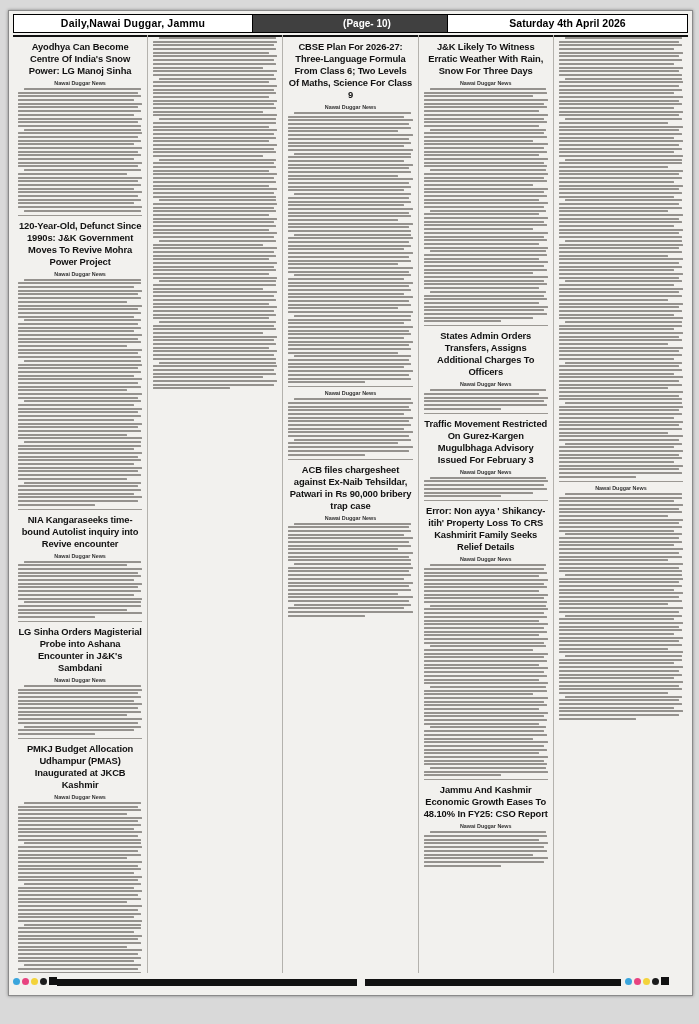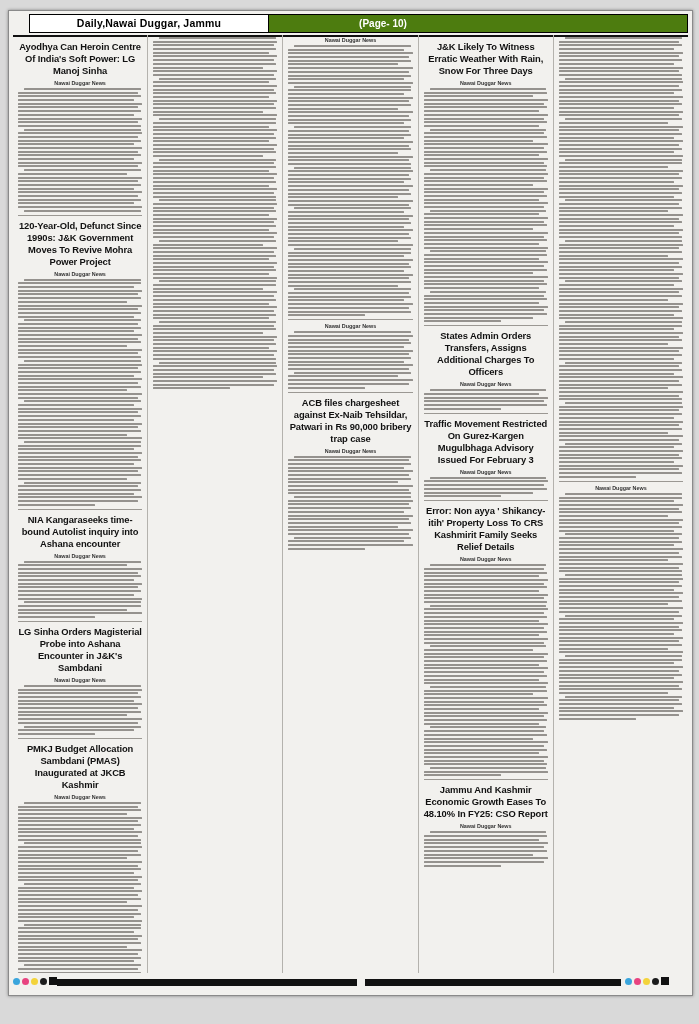--- a/index.html
+++ b/index.html
@@ -9,22 +9,22 @@
     overflow:hidden;
   }
   .sheet{
     position:absolute;left:8px;top:10px;width:683px;height:984px;
     background:#f2f1ee;border:1px solid #8a8a8a;
     box-shadow:0 0 3px rgba(0,0,0,.4);
     overflow:hidden;
   }
   
   .masthead{
-    position:relative;height:17px;margin:3px 4px 0 20px;
-    background:#4d7c0f;color:#fff;border:1px solid #000;
+    position:relative;height:17px;margin:3px 4px 0 4px;
+    background:#404040;color:#fff;border:1px solid #000;
   }
   .masthead .mh-left{
     position:absolute;left:0;top:0;height:17px;width:238px;background:#fff;
     border-right:1px solid #000;
   }
   .masthead .mh-left span{
     display:block;text-align:center;line-height:17px;color:#000;
     font-family:"Liberation Sans",sans-serif;font-weight:bold;font-size:10.5px;
     letter-spacing:.2px;
   }
@@ -96,26 +96,29 @@
 <body>
 
 <div class="page">
   <div class="sheet">
 
     <div class="masthead">
       <div class="mh-left">
         <span>Daily,Nawai Duggar, Jammu</span>
       </div>
       <div class="mh-mid">(Page- 10)</div>
+      <div class="mh-right">
+        <span>Saturday 4th April 2026</span>
+      </div>
     </div>
     <div class="rule"></div>
 
     <div class="cols" id="cols">
         <div class="col">
-          <h2 class="head big">Ayodhya Can Heroin Centre Of India's Soft Power: LG Manoj Sinha</h2>
+          <h2 class="head big">Ayodhya Can Become Centre Of India's Snow Power: LG Manoj Sinha</h2>
           <div class="byline">Nawai Duggar News</div>
           <div class="body">
             <div class="ln s1 ind"></div>
             <div class="ln s2"></div>
             <div class="ln s3"></div>
             <div class="ln s4"></div>
             <div class="ln s1"></div>
             <div class="ln s2"></div>
             <div class="ln s3"></div>
             <div class="ln s4"></div>
@@ -207,21 +210,21 @@
             <div class="ln s5"></div>
             <div class="ln s1 ind"></div>
             <div class="ln s2"></div>
             <div class="ln s3"></div>
             <div class="ln s4"></div>
             <div class="ln s1"></div>
             <div class="ln s2"></div>
             <div class="ln s6"></div>
           </div>
           <div class="hr-thin"></div>
-          <h2 class="head big">NIA Kangaraseeks time-bound Autolist inquiry into Ashana encounter</h2>
+          <h2 class="head big">NIA Kangaraseeks time-bound Autolist inquiry into Revive encounter</h2>
           <div class="byline">Nawai Duggar News</div>
           <div class="body">
             <div class="ln s3 ind"></div>
             <div class="ln s5"></div>
             <div class="ln s1"></div>
             <div class="ln s2"></div>
             <div class="ln s3"></div>
             <div class="ln s4"></div>
             <div class="ln s1"></div>
             <div class="ln s2"></div>
@@ -247,21 +250,21 @@
             <div class="ln s2"></div>
             <div class="ln s3"></div>
             <div class="ln s5"></div>
             <div class="ln s1"></div>
             <div class="ln s2"></div>
             <div class="ln s3 ind"></div>
             <div class="ln s4"></div>
             <div class="ln s6"></div>
           </div>
           <div class="hr-thin"></div>
-          <h2 class="head big">PMKJ Budget Allocation Sambdani (PMAS) Inaugurated at JKCB Kashmir</h2>
+          <h2 class="head big">PMKJ Budget Allocation Udhampur (PMAS) Inaugurated at JKCB Kashmir</h2>
           <div class="byline">Nawai Duggar News</div>
           <div class="body">
             <div class="ln s1 ind"></div>
             <div class="ln s2"></div>
             <div class="ln s3"></div>
             <div class="ln s5"></div>
             <div class="ln s1"></div>
             <div class="ln s2"></div>
             <div class="ln s3"></div>
             <div class="ln s4"></div>
@@ -400,20 +403,21 @@
             <div class="ln s1"></div>
             <div class="ln s2"></div>
             <div class="ln s3"></div>
             <div class="ln s5"></div>
             <div class="ln s1"></div>
             <div class="ln s2"></div>
             <div class="ln s6"></div>
           </div>
         </div>
         <div class="col">
+          <h2 class="head big">CBSE Plan For 2026-27: Three-Language Formula From Class 6; Two Levels Of Maths, Science For Class 9</h2>
           <div class="byline">Nawai Duggar News</div>
           <div class="body">
             <div class="ln s3 ind"></div>
             <div class="ln s4"></div>
             <div class="ln s1"></div>
             <div class="ln s2"></div>
             <div class="ln s3"></div>
             <div class="ln s5"></div>
             <div class="ln s1"></div>
             <div class="ln s2"></div>

